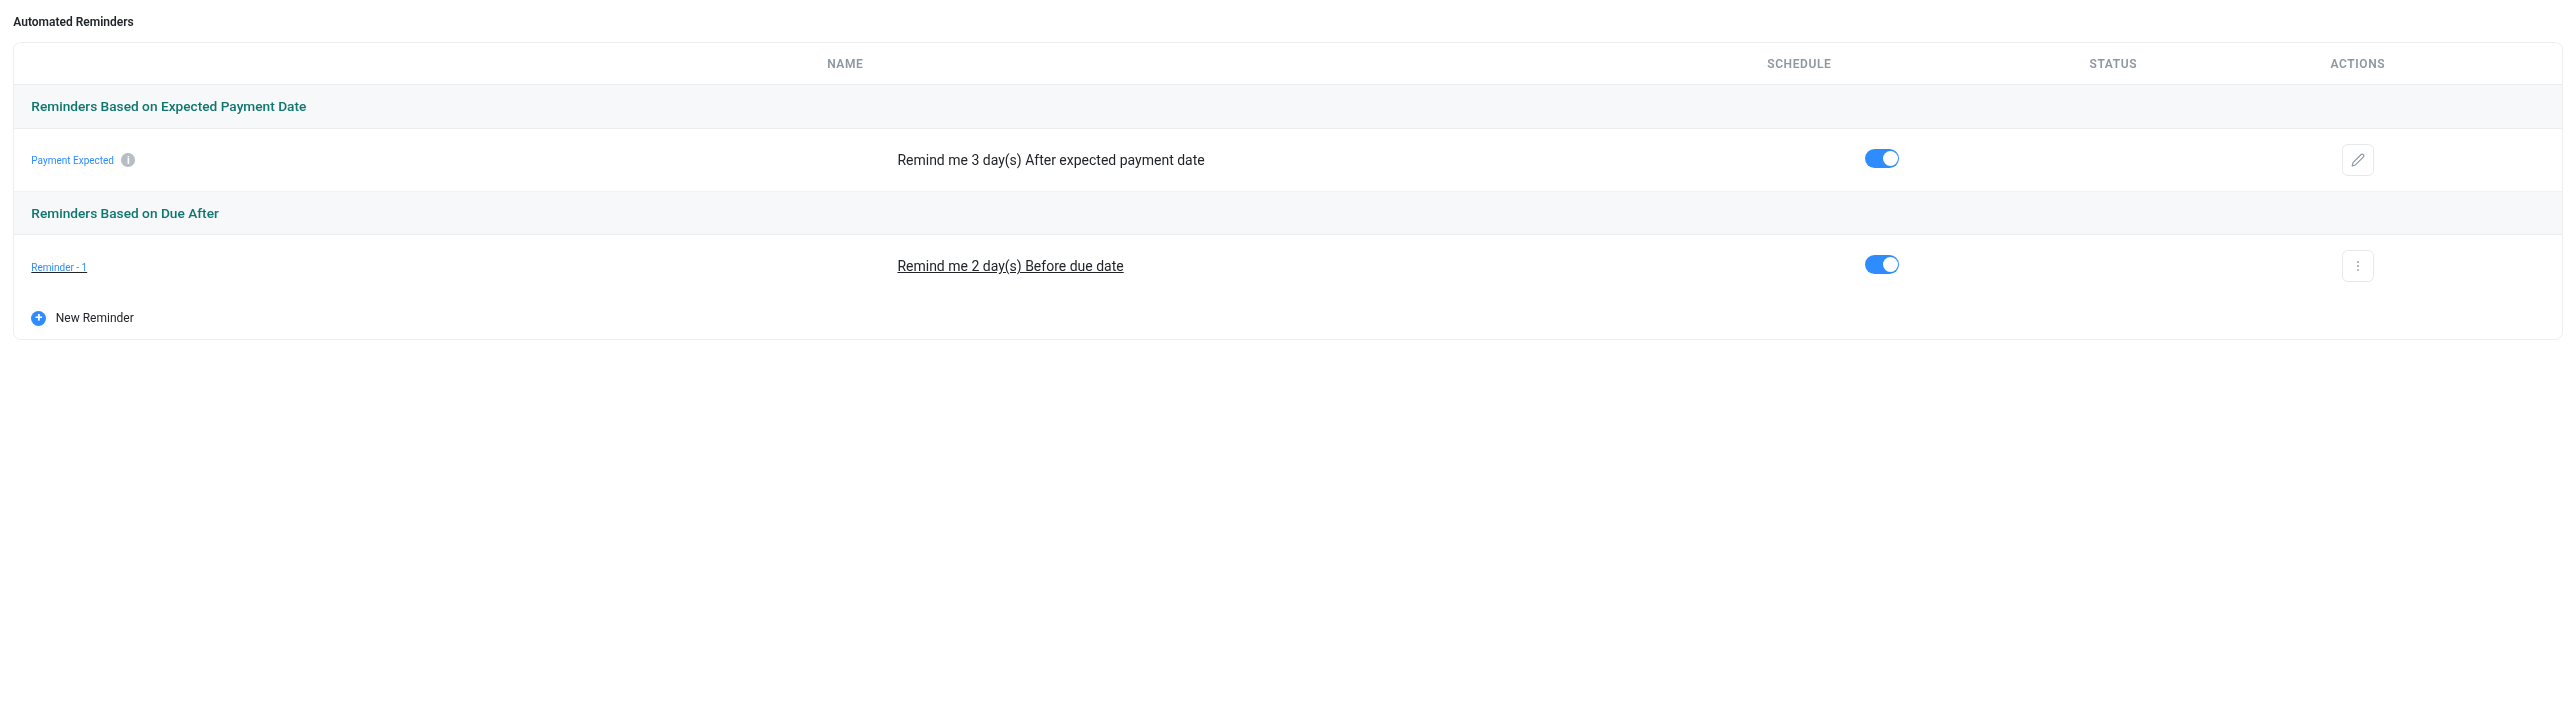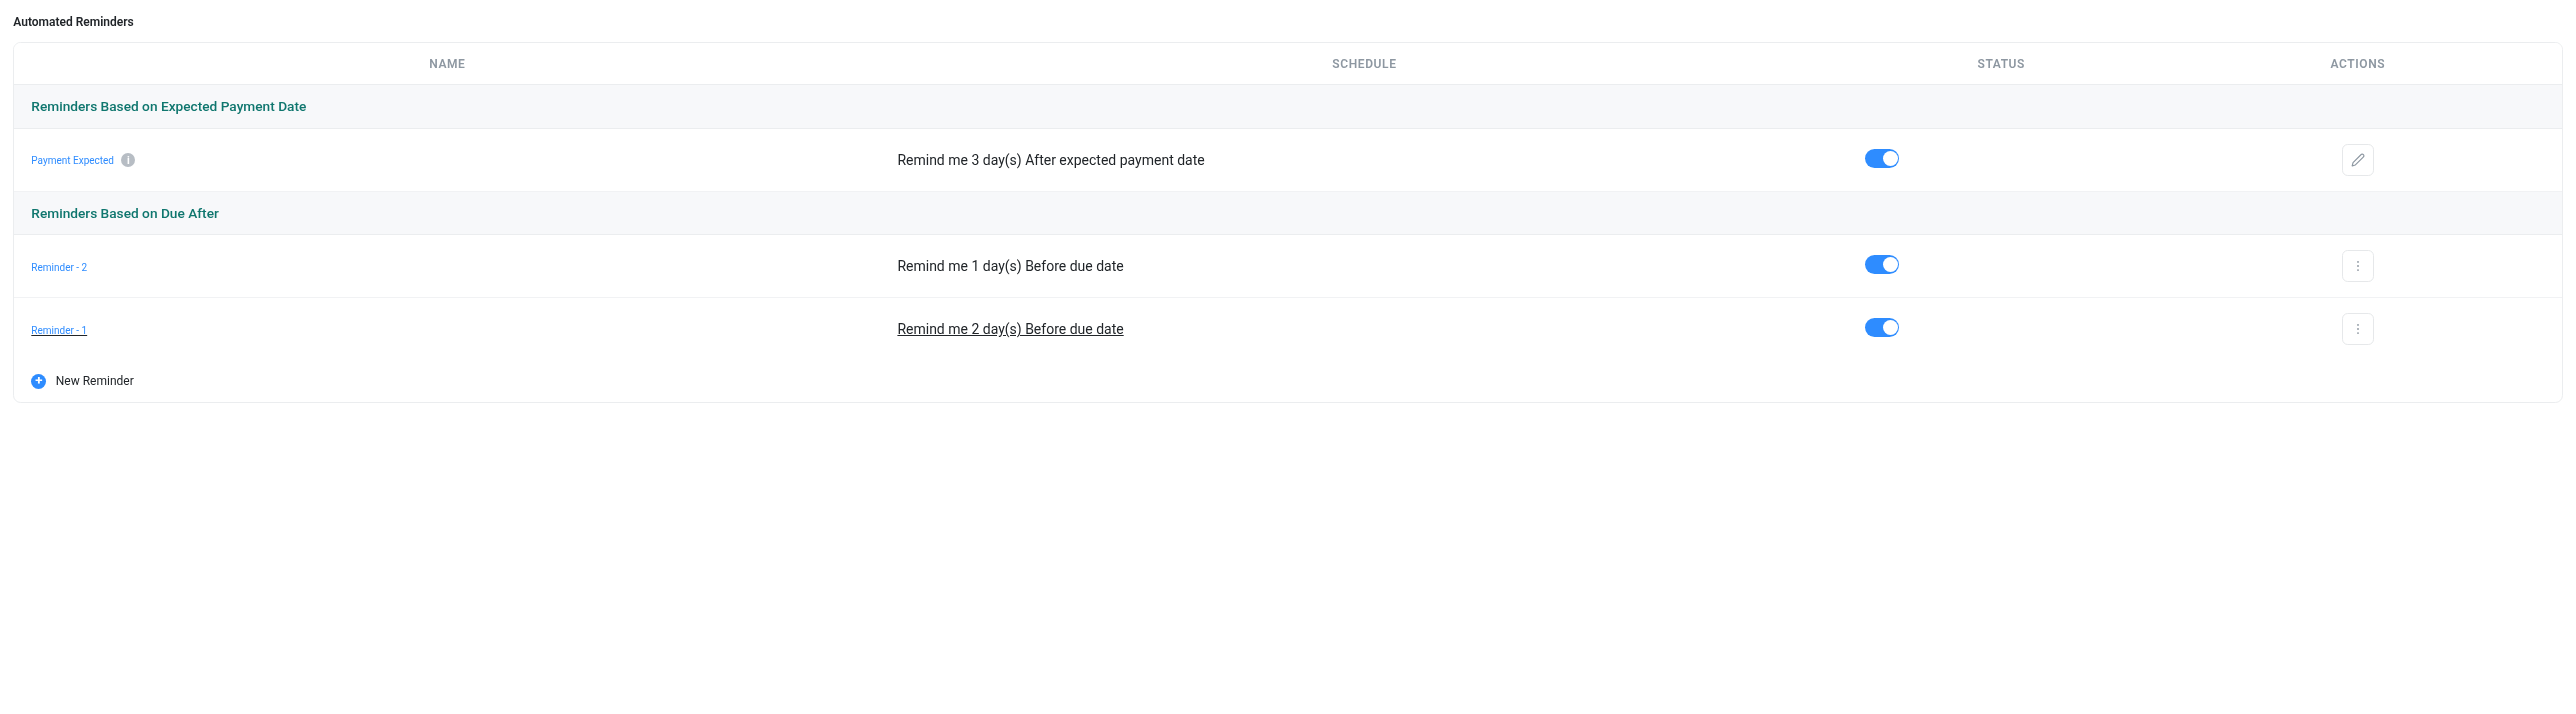--- a/index.html
+++ b/index.html
@@ -18,21 +18,21 @@
     .panel {
       border: 0.9px solid #ebedef;
       border-radius: 7.6px;
       overflow: hidden;
     }
     table {
       width: 100%;
       border-collapse: collapse;
     }
     thead th {
-      text-align: center;
+      text-align: right;
       font-size: 12px;
       font-weight: 600;
       letter-spacing: 0.6px;
       color: #8d97a1;
       padding: 13.3px 17px;
       background: #fff;
       border-bottom: 0.9px solid #ebedef;
     }
     th.col-name { width: 34%; }
     th.col-schedule { width: 38%; }
@@ -167,34 +167,20 @@
             <svg width="14" height="14" viewBox="0 0 24 24" fill="none" stroke="currentColor" stroke-width="2" stroke-linecap="round" stroke-linejoin="round">
                 <path d="M17 3a2.85 2.85 0 1 1 4 4L7.5 20.5 2 22l1.5-5.5L17 3z"></path>
               </svg>
           </span>
         </td>
       </tr>
       <tr class="group">
         <td colspan="4">Reminders Based on Due After</td>
       </tr>
       <tr>
-        <td><a href="#" class="link">Reminder - 2</a></td>
-        <td>Remind me 1 day(s) Before due date</td>
-        <td><span class="toggle"></span></td>
-        <td class="col-actions">
-          <span class="action-btn">
-            <svg width="14" height="14" viewBox="0 0 24 24" fill="currentColor">
-                <circle cx="12" cy="5" r="1.6"></circle>
-                <circle cx="12" cy="12" r="1.6"></circle>
-                <circle cx="12" cy="19" r="1.6"></circle>
-              </svg>
-          </span>
-        </td>
-      </tr>
-      <tr>
         <td><a href="#" class="link">Reminder - 1</a></td>
         <td>Remind me 2 day(s) Before due date</td>
         <td><span class="toggle"></span></td>
         <td class="col-actions">
           <span class="action-btn">
             <svg width="14" height="14" viewBox="0 0 24 24" fill="currentColor">
                 <circle cx="12" cy="5" r="1.6"></circle>
                 <circle cx="12" cy="12" r="1.6"></circle>
                 <circle cx="12" cy="19" r="1.6"></circle>
               </svg>

